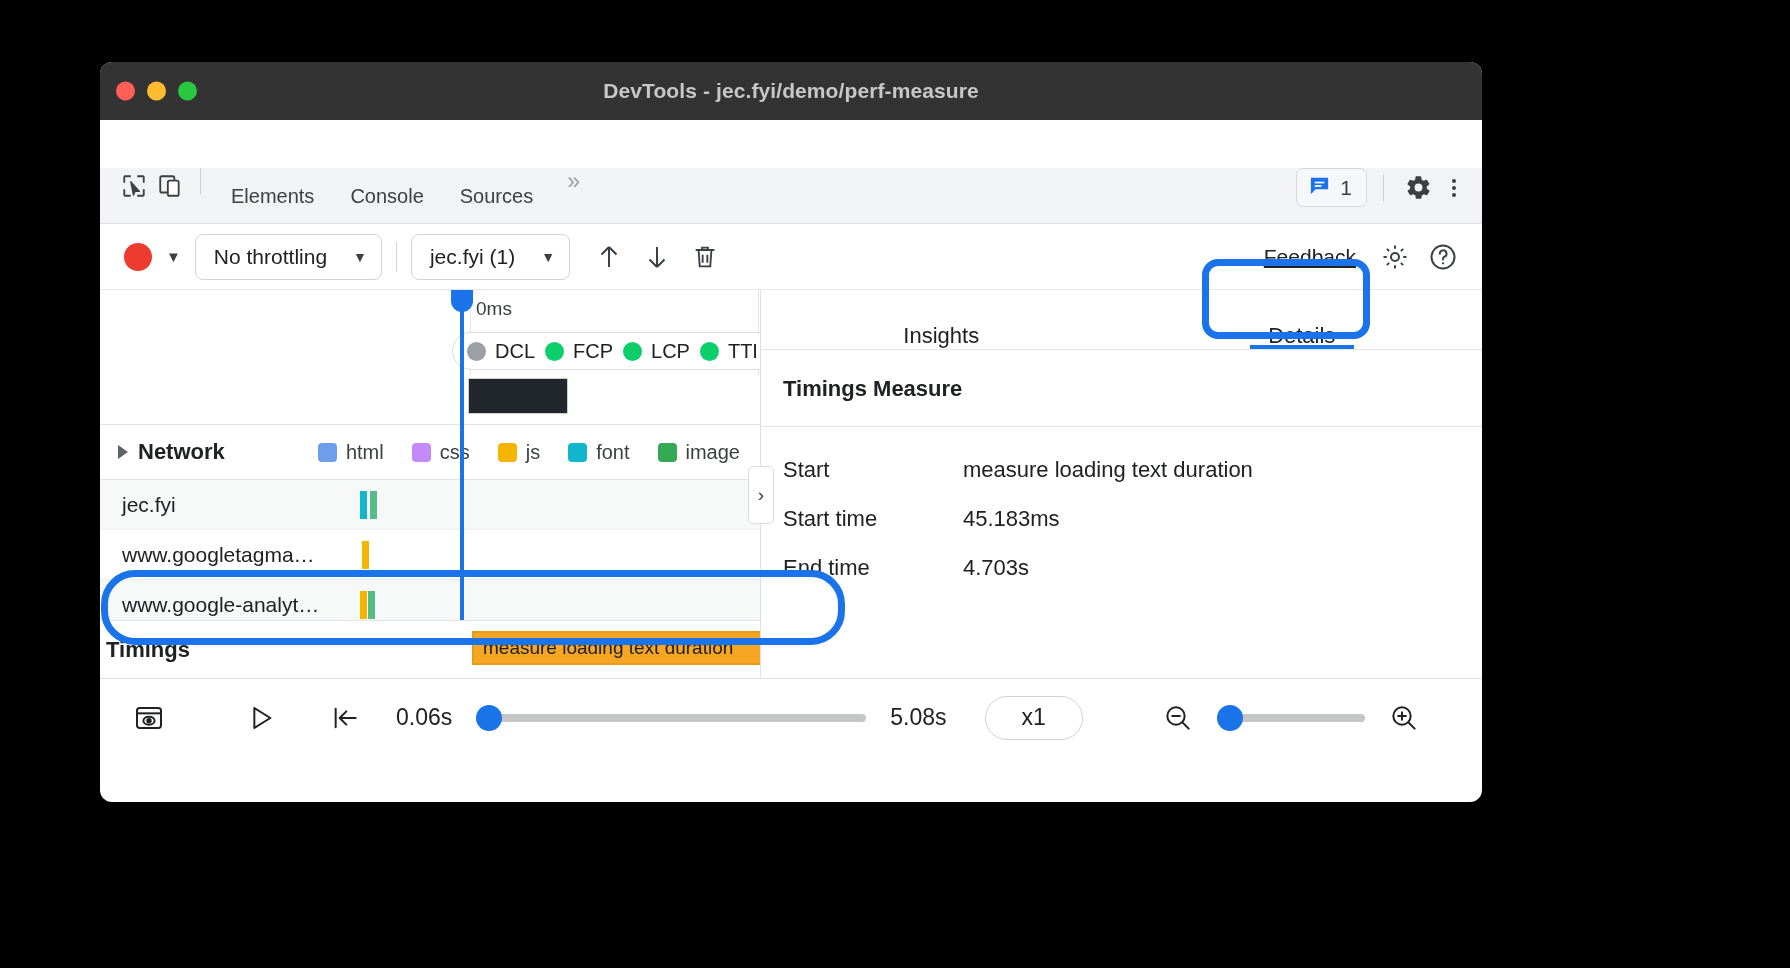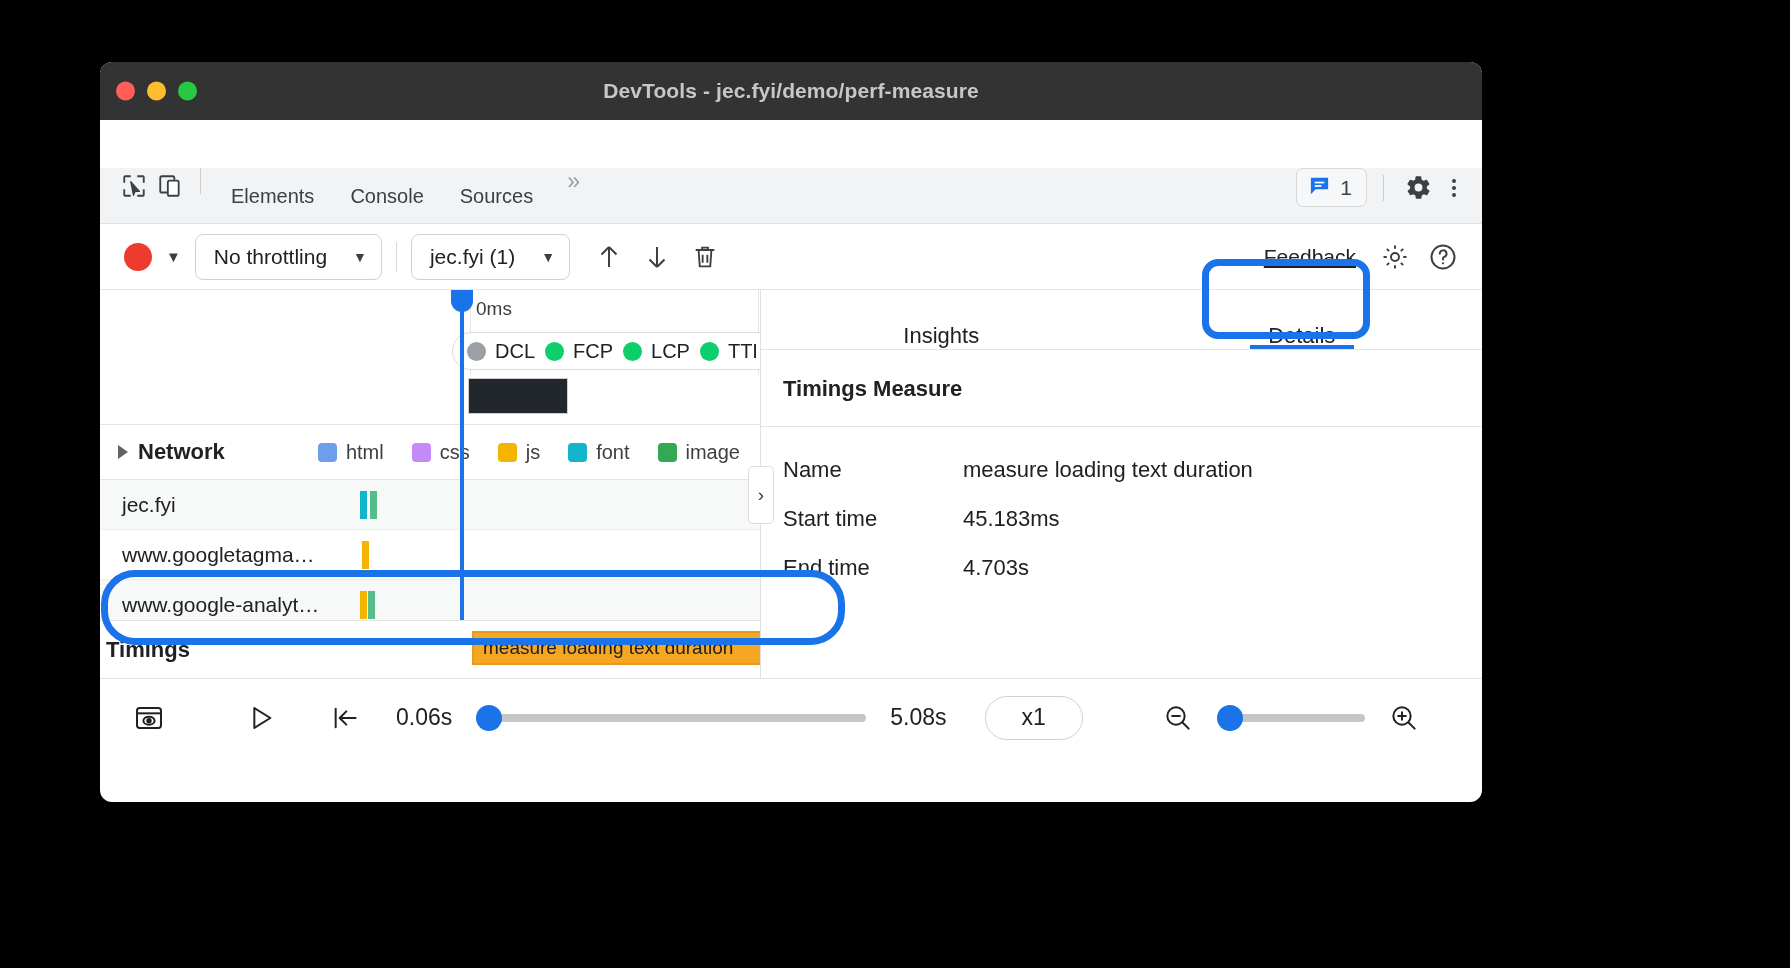--- a/index.html
+++ b/index.html
@@ -567,21 +567,21 @@
           </div>
           <div class="rp-tab active">
             <span>Details</span>
           </div>
         </div>
 
         <div class="rp-title">Timings Measure</div>
 
         <div class="rp-rows">
           <div class="rp-row">
-            <span class="rp-key">Name</span>
+            <span class="rp-key">Start</span>
             <span class="rp-val">measure loading text duration</span>
           </div>
           <div class="rp-row">
             <span class="rp-key">Start time</span>
             <span class="rp-val">45.183ms</span>
           </div>
           <div class="rp-row">
             <span class="rp-key">End time</span>
             <span class="rp-val">4.703s</span>
           </div>

